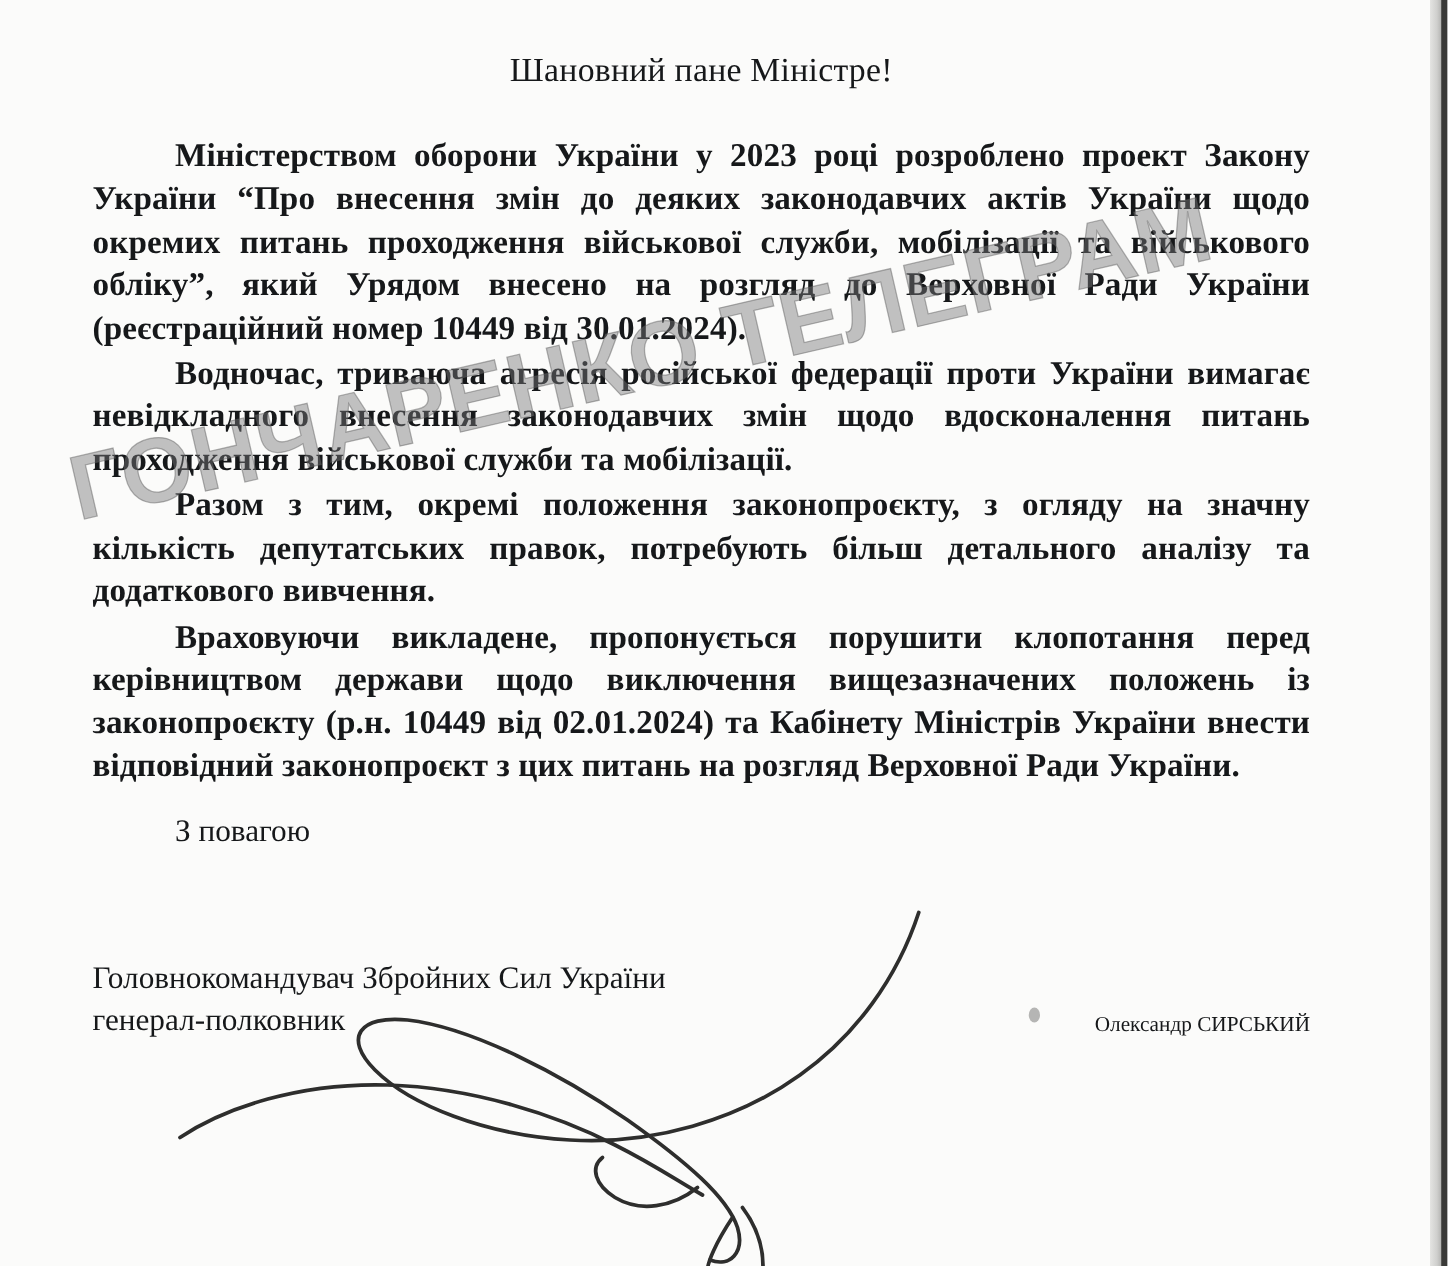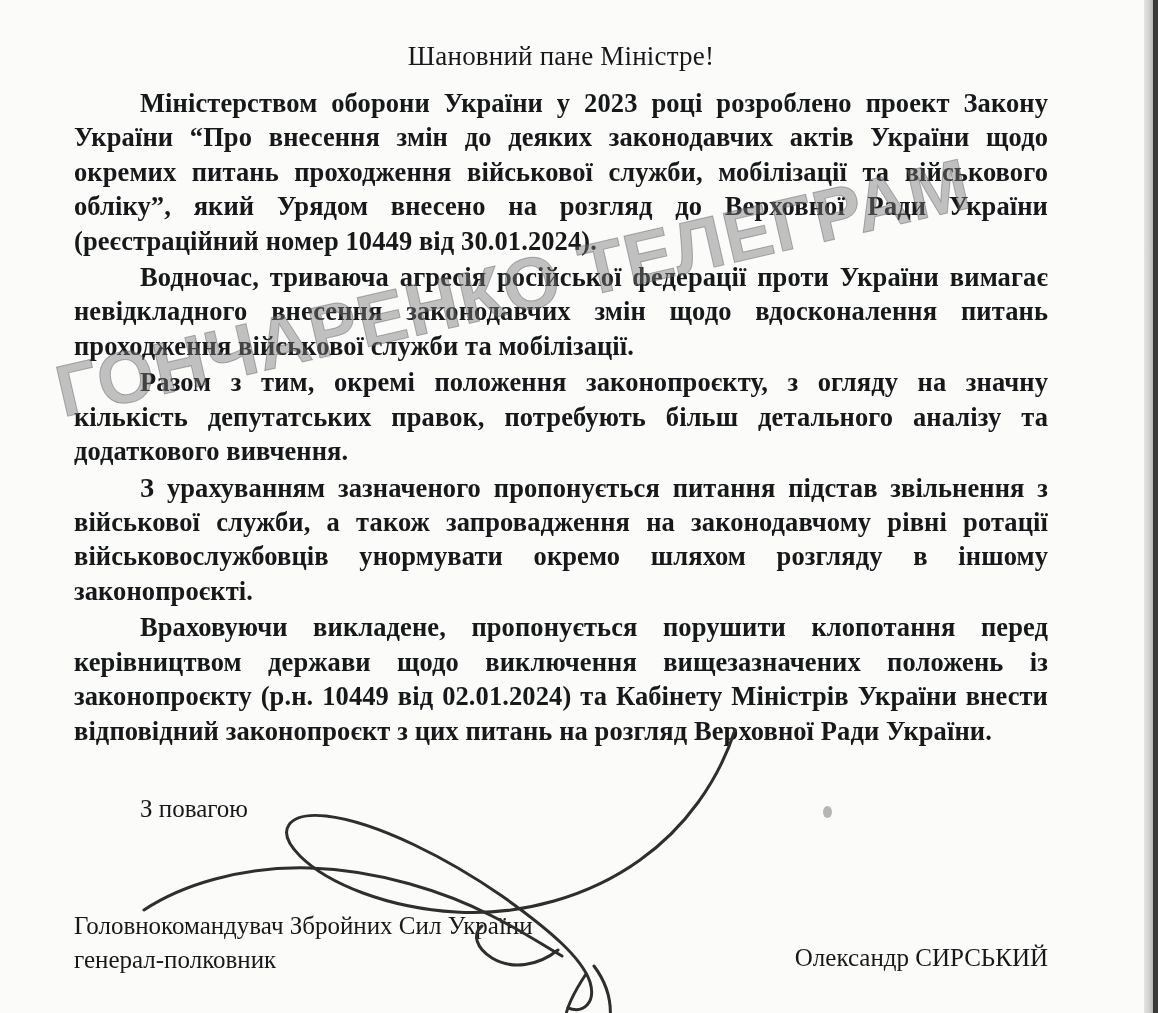--- a/index.html
+++ b/index.html
@@ -45,56 +45,56 @@
     position: relative;
     padding: 26px 72px 0 74px;
     box-sizing: border-box;
     width: 1120px;
   }
 
   .salutation {
     text-align: center;
     font-size: 27px;
     line-height: 1.25;
-    margin: 14px 0 12px 0;
+    margin: 14px 0 33px 0;
     letter-spacing: .2px;
   }
 
   p.body-par {
     font-size: 26.5px;
     line-height: 1.30;
     text-align: justify;
     text-justify: inter-word;
     margin: 0 0 2px 0;
     text-indent: 66px;
     letter-spacing: .1px;
     font-weight: bold;
   }
 
   .sign-block {
-    margin-top: 44px;
+    margin-top: 20px;
     font-size: 25px;
     line-height: 1.32;
   }
   .regards {
     text-indent: 66px;
     margin-bottom: 84px;
   }
   .sign-row {
     display: flex;
     align-items: flex-start;
     justify-content: space-between;
   }
   .sign-left {
     font-size: 25px;
     line-height: 1.34;
     max-width: 640px;
   }
   .sign-right {
-    font-size: 25px;
+    font-size: 17px;
     align-self: flex-end;
     padding-bottom: 2px;
     white-space: nowrap;
   }
 
   
   .watermark {
     position: absolute;
     left: 48px;
     top: 352px;
@@ -137,21 +137,20 @@
 
 <div class="page">
 
   <div class="doc">
 
     <div class="salutation">Шановний пане Міністре!</div>
 
     <p class="body-par">Міністерством оборони України у 2023 році розроблено проект Закону України “Про внесення змін до деяких законодавчих актів України щодо окремих питань проходження військової служби, мобілізації та військового обліку”, який Урядом внесено на розгляд до Верховної Ради України (реєстраційний номер 10449 від 30.01.2024).</p>
     <p class="body-par">Водночас, триваюча агресія російської федерації проти України вимагає невідкладного внесення законодавчих змін щодо вдосконалення питань проходження військової служби та мобілізації.</p>
     <p class="body-par">Разом з тим, окремі положення законопроєкту, з огляду на значну кількість депутатських правок, потребують більш детального аналізу та додаткового вивчення.</p>
-    <p class="body-par">З урахуванням зазначеного пропонується питання підстав звільнення з військової служби, а також запровадження на законодавчому рівні ротації військовослужбовців унормувати окремо шляхом розгляду в іншому законопроєкті.</p>
     <p class="body-par">Враховуючи викладене, пропонується порушити клопотання перед керівництвом держави щодо виключення вищезазначених положень із законопроєкту (р.н. 10449 від 02.01.2024) та Кабінету Міністрів України внести відповідний законопроєкт з цих питань на розгляд Верховної Ради України.</p>
 
     <div class="sign-block">
       <div class="regards">З повагою</div>
       <div class="sign-row">
         <div class="sign-left">
           <div>Головнокомандувач Збройних Сил України</div>
           <div>генерал-полковник</div>
         </div>
         <div class="sign-right">Олександр СИРСЬКИЙ</div>

